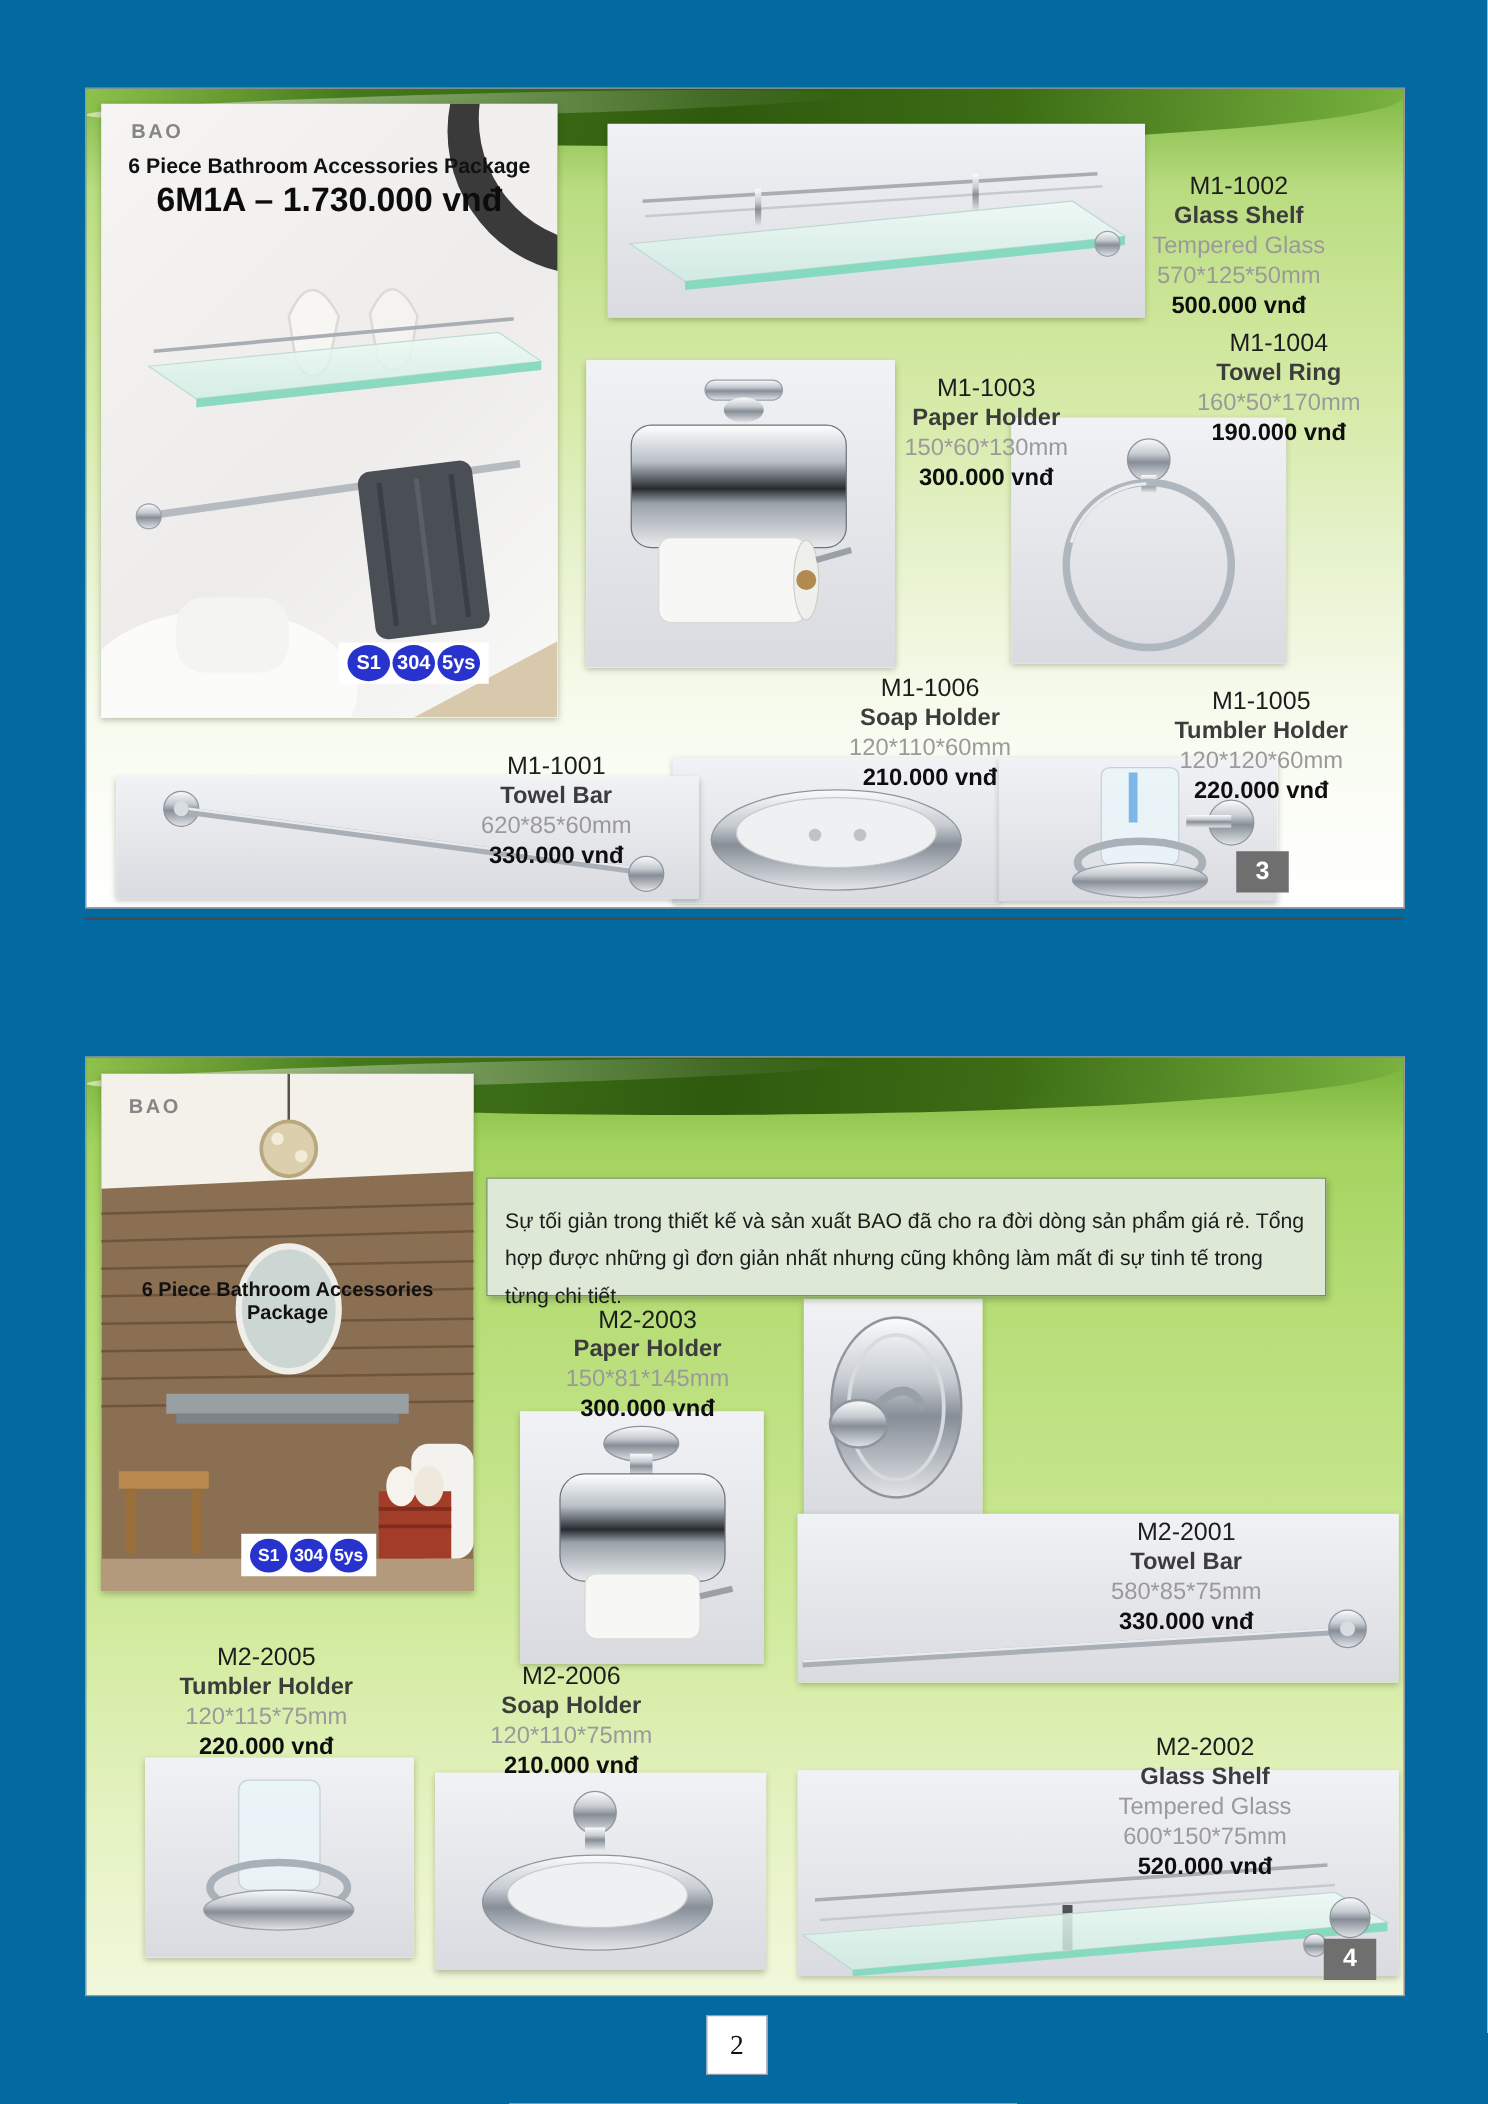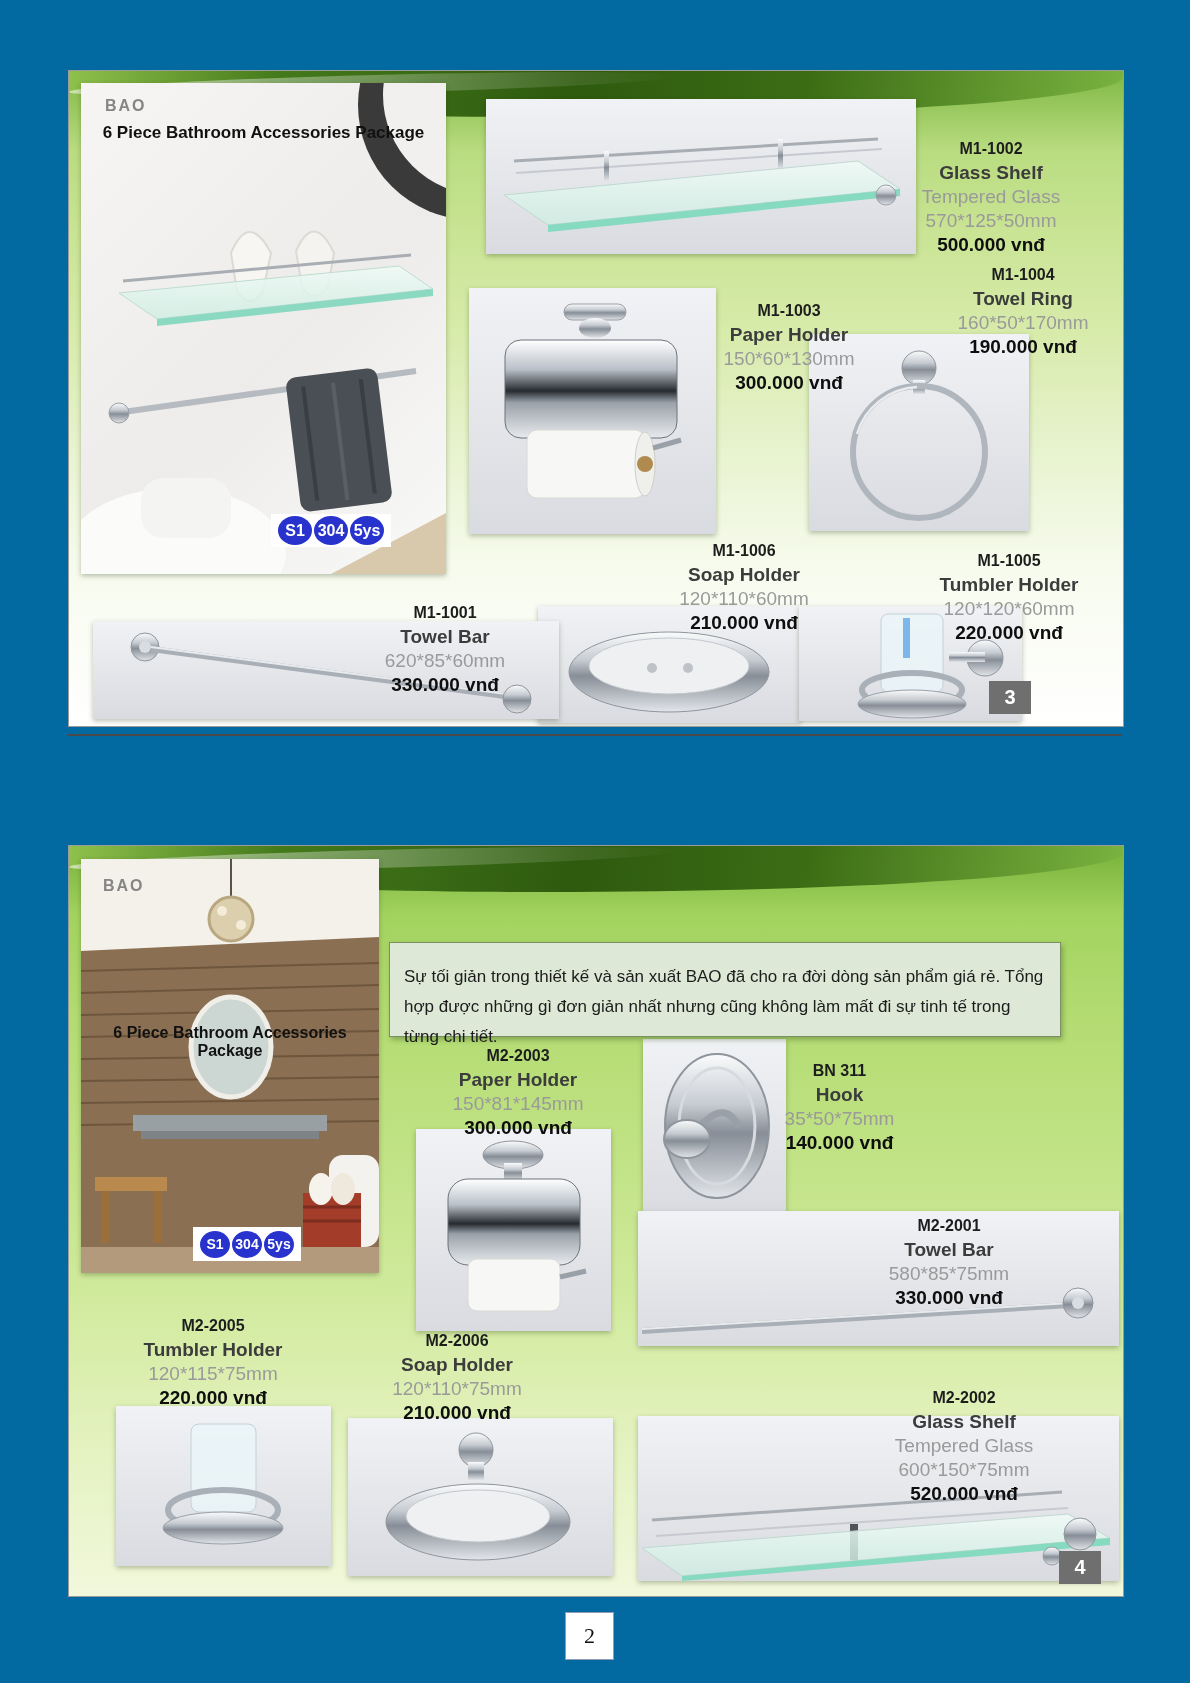--- a/index.html
+++ b/index.html
@@ -15,21 +15,21 @@
   .panel::before{content:"";position:absolute;top:0;left:0;right:0;height:46px;z-index:0;
     background:linear-gradient(96deg,#8fc14c 0%,#44791b 20%,#2e5a0e 48%,#3c6d15 70%,#7ab340 100%);
     border-radius:0 0 55% 45% / 0 0 40px 28px;}
   .panel::after{content:"";position:absolute;top:4px;left:0;width:58%;height:18px;z-index:0;
     background:linear-gradient(90deg,rgba(255,255,255,.55),rgba(255,255,255,0));
     border-radius:50%;transform:rotate(-1.5deg);}
   .photo{position:absolute;z-index:1;background:linear-gradient(180deg,#f1f2f5,#d9dbe0);
          box-shadow:0 2px 5px rgba(30,50,10,.30);}
   .photo svg{display:block;width:100%;height:100%;}
   .prod{position:absolute;z-index:2;text-align:center;line-height:24px;}
-  .code{font-size:16px;font-weight:bold;color:#1d1d1d;}
+  .code{font-size:20px;font-weight:normal;color:#1d1d1d;}
   .name{font-size:19px;font-weight:bold;color:#3c3c3c;}
   .dim{font-size:19px;color:#9a9a9a;}
   .price{font-size:19px;font-weight:bold;color:#0e0e0e;}
   .brand{position:absolute;font-size:16px;font-weight:bold;letter-spacing:2px;color:#858585;z-index:3;}
   .pkg-title{position:absolute;left:0;right:0;text-align:center;font-size:17px;font-weight:bold;
              color:#111;z-index:3;}
   .pkg-price{position:absolute;left:0;right:0;text-align:center;font-weight:bold;color:#0c0c0c;z-index:3;}
   .badge-strip{position:absolute;z-index:3;background:#ffffff;display:flex;align-items:center;
                justify-content:center;gap:2px;padding:2px 3px;box-sizing:border-box;}
   .badge{display:flex;align-items:center;justify-content:center;background:#2733cc;color:#ffffff;
@@ -91,20 +91,21 @@
           <line x1="222" y1="300" x2="222" y2="415" stroke="#3a3e44" stroke-width="4"></line>
           <line x1="252" y1="300" x2="252" y2="418" stroke="#5a5f66" stroke-width="4"></line>
           <line x1="280" y1="300" x2="280" y2="415" stroke="#3a3e44" stroke-width="4"></line>
         </g>
         <ellipse cx="95" cy="470" rx="110" ry="65" fill="#fbfbfa"></ellipse>
         <rect x="60" y="395" width="90" height="60" rx="22" fill="#f4f4f2"></rect>
         <polygon points="365,430 365,491 250,491" fill="#d8c8ac"></polygon>
       </svg>
       <div class="brand" style="left:24px;top:14px;">BAO</div>
       <div class="pkg-title" style="top:40px;">6 Piece Bathroom Accessories Package</div>
+      <div class="pkg-price" style="top:62px;font-size:27px;">6M1A – 1.730.000 vnđ</div>
       <div class="badge-strip" style="left:190px;top:431px;width:120px;height:33px;">
         <span class="badge b1">S1</span>
         <span class="badge b1">304</span>
         <span class="badge b1">5ys</span>
       </div>
     </div>
 
     <div class="photo" style="left:417px;top:28px;width:430px;height:155px;">
       <svg viewBox="0 0 430 155">
         <line x1="28" y1="62" x2="392" y2="40" stroke="#a8adb4" stroke-width="3"></line>
@@ -280,26 +281,20 @@
 
     <div class="photo" style="left:574px;top:193px;width:143px;height:174px;">
       <svg viewBox="0 0 143 174">
         <ellipse cx="74" cy="87" rx="52" ry="72" fill="url(#chromeV)" stroke="#8f959c" stroke-width="2"></ellipse>
         <ellipse cx="74" cy="87" rx="38" ry="58" fill="none" stroke="#d7dbdf" stroke-width="3"></ellipse>
         <path d="M50 96 q30 -40 46 -8" fill="none" stroke="#9aa0a8" stroke-width="7"></path>
         <ellipse cx="44" cy="100" rx="23" ry="19" fill="url(#chromeV)" stroke="#8f959c" stroke-width="2"></ellipse>
       </svg>
     </div>
 
-    <div class="prod" style="left:668px;top:213px;width:205px;">
-      <div class="code">BN 311</div>
-      <div class="name">Hook</div>
-      <div class="dim">35*50*75mm</div>
-      <div class="price">140.000 vnđ</div>
-    </div>
 
     <div class="photo" style="left:569px;top:365px;width:481px;height:135px;">
       <svg viewBox="0 0 481 135">
         <line x1="4" y1="120" x2="432" y2="94" stroke="#a9afb6" stroke-width="6"></line>
         <line x1="4" y1="118" x2="432" y2="92" stroke="#e8ebee" stroke-width="2"></line>
         <circle cx="440" cy="92" r="15" fill="url(#chromeV)" stroke="#8f959c"></circle>
         <circle cx="440" cy="92" r="6" fill="#d9dce0"></circle>
       </svg>
     </div>
 

